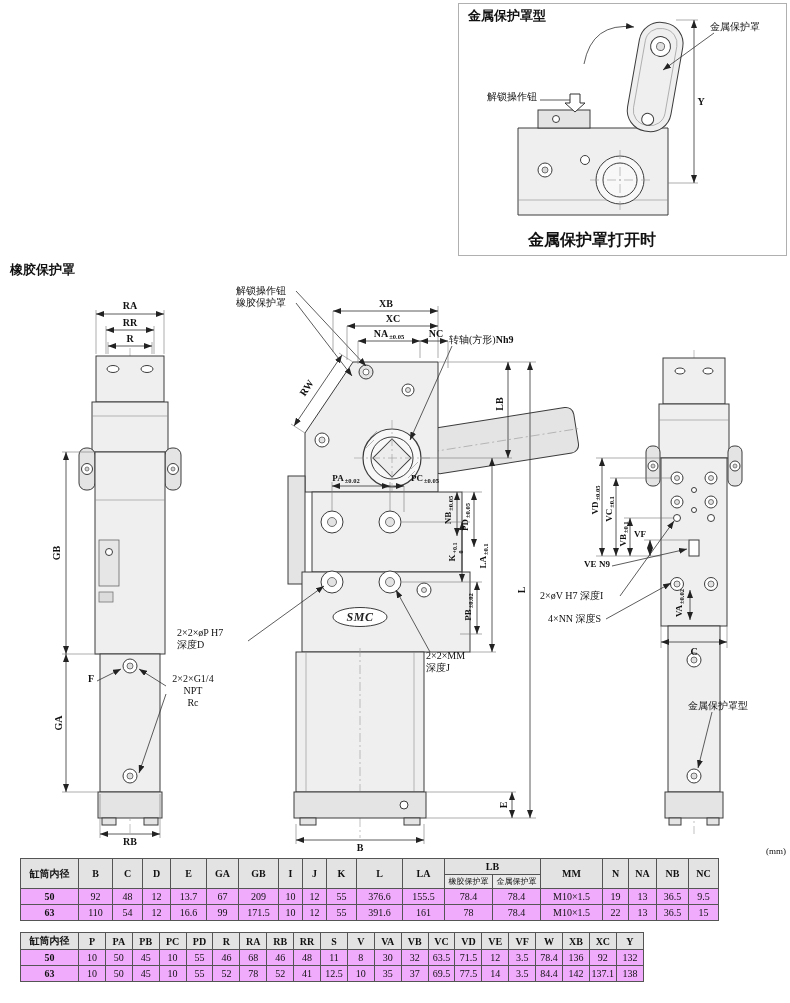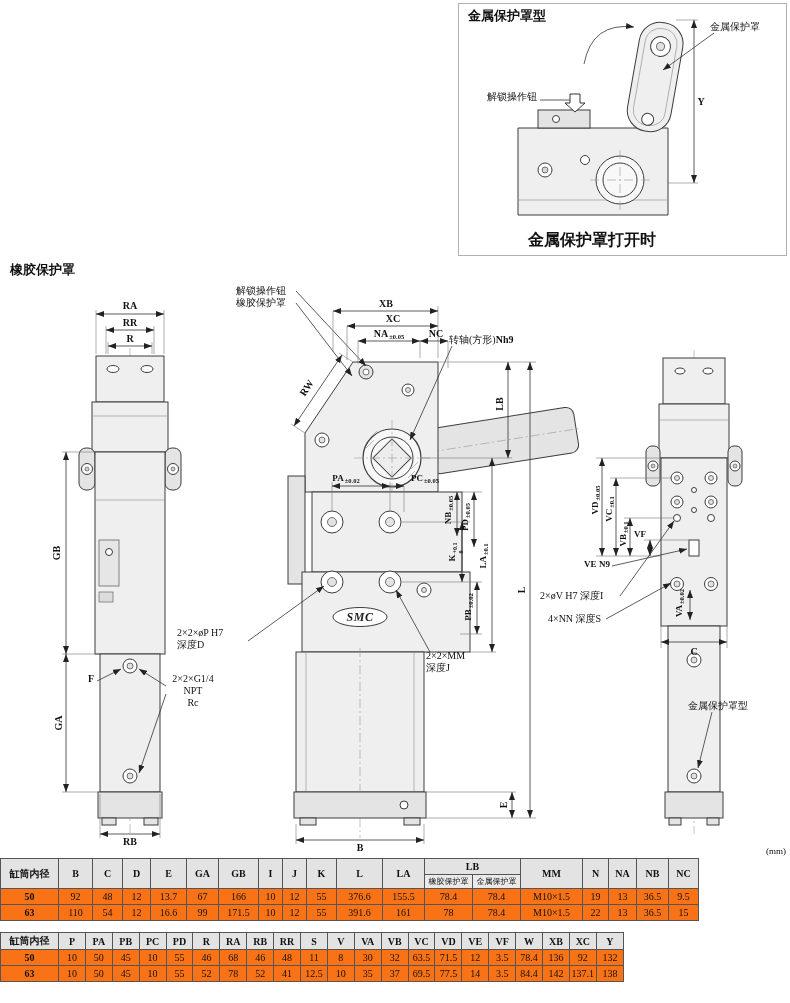--- a/index.html
+++ b/index.html
@@ -26,21 +26,21 @@
   .cnb{font-weight:bold;font-size:16px}
   .hd{position:absolute;font-size:13px;font-weight:bold;white-space:nowrap}
   .sm{font-size:9px}
   .ctr{text-align:center}
   .tol{font-size:6.5px;vertical-align:-2px;margin-left:1px}
   .ktol{display:inline-flex;flex-direction:column;font-size:6px;line-height:1;vertical-align:-2px;margin-left:1px}
   .logo{font-style:italic;font-weight:bold;font-size:12px;letter-spacing:.5px;color:#222}
   .mmnote{position:absolute;right:4px;top:846px;font-size:9px}
 
   
-  .dimtable{position:absolute;left:0;width:624px;border-collapse:collapse;table-layout:fixed;background:#f97316}
+  .dimtable{position:absolute;left:20px;width:624px;border-collapse:collapse;table-layout:fixed;background:#f0abfc}
   .dimtable th,.dimtable td{border:1px solid #555;font-size:10px;text-align:center;padding:1px 0;
         height:13px;overflow:hidden;white-space:nowrap}
   .dimtable th{background:#e3e3e3;font-weight:bold}
   .dimtable th.sub{font-size:8px;font-weight:normal;background:#eaeaea;padding:0}
   .dimtable td:first-child{font-weight:bold}
   #t1{top:858px}
   #t2{top:932px}
 </style>
 </head>
 <body>
@@ -399,21 +399,21 @@
     </tr>
   </thead>
   <tbody>
         <tr>
           <td>50</td>
           <td>92</td>
           <td>48</td>
           <td>12</td>
           <td>13.7</td>
           <td>67</td>
-          <td>166</td>
+          <td>209</td>
           <td>10</td>
           <td>12</td>
           <td>55</td>
           <td>376.6</td>
           <td>155.5</td>
           <td>78.4</td>
           <td>78.4</td>
           <td>M10×1.5</td>
           <td>19</td>
           <td>13</td>

